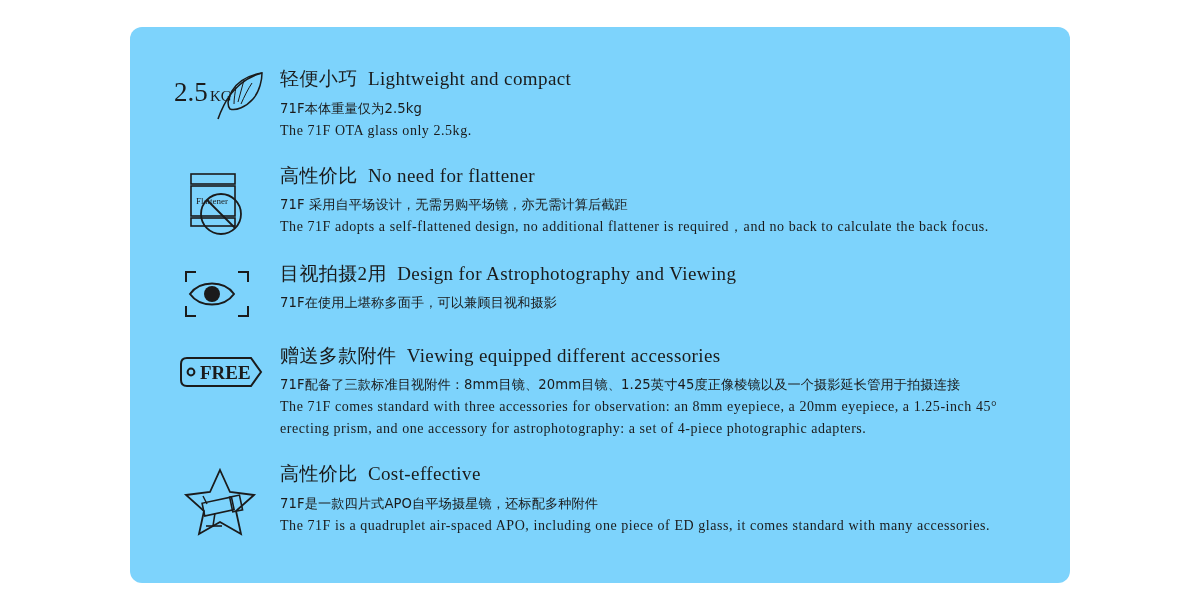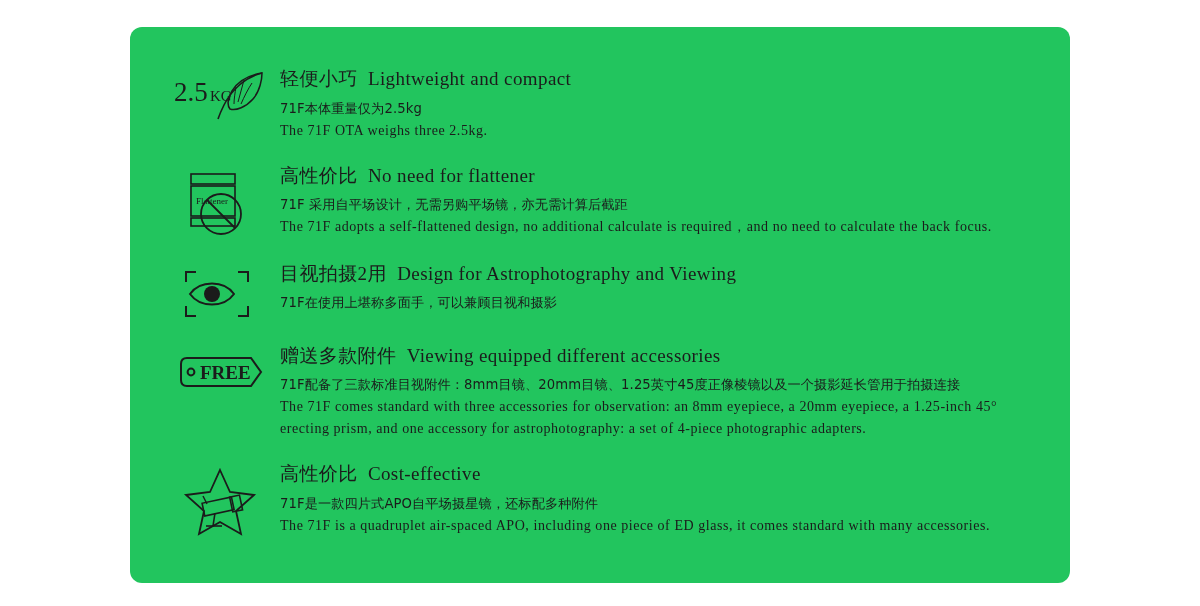--- a/index.html
+++ b/index.html
@@ -19,21 +19,21 @@
     height: 606px;
     background: #ffffff;
     overflow: hidden;
   }
   .panel {
     position: absolute;
     left: 130px;
     top: 27px;
     width: 940px;
     height: 556px;
-    background: #22c55e;
+    background: #7dd3fc;
     border-radius: 12px;
   }
   .features {
     position: absolute;
     left: 0;
     top: 0;
     width: 100%;
     padding: 38px 34px 0 34px;
     box-sizing: border-box;
   }
@@ -105,39 +105,39 @@
             <path d="M88 2 C72 6, 58 18, 50 34 C46 42, 44 48, 44 48" stroke="#1b1b1b" stroke-width="1.6" fill="none"></path>
             <path d="M88 2 C76 4, 64 10, 58 20 C54 27, 53 34, 56 38 C62 40, 72 36, 79 28 C86 20, 88 8, 88 2 Z" stroke="#1b1b1b" stroke-width="1.5" fill="none"></path>
             <path d="M70 9 C68 16, 66 24, 64 31" stroke="#1b1b1b" stroke-width="1" fill="none"></path>
             <path d="M78 12 C74 18, 70 26, 67 33" stroke="#1b1b1b" stroke-width="1" fill="none"></path>
             <path d="M62 16 C61 22, 60 28, 60 33" stroke="#1b1b1b" stroke-width="1" fill="none"></path>
           </svg>
         </div>
         <div class="text-cell">
           <div class="f-title">轻便小巧  Lightweight and compact</div>
           <div class="f-cn">71F本体重量仅为2.5kg</div>
-          <div class="f-en">The 71F OTA weighs three 2.5kg.</div>
+          <div class="f-en">The 71F OTA glass only 2.5kg.</div>
         </div>
       </div>
 
       <div class="feature feat-2">
         <div class="icon-cell">
           <svg width="86" height="72" viewBox="0 0 86 72">
             <rect x="14" y="6" width="44" height="10" stroke="#1b1b1b" stroke-width="1.6" fill="none"></rect>
             <rect x="14" y="18" width="44" height="30" stroke="#1b1b1b" stroke-width="1.6" fill="none"></rect>
             <rect x="14" y="50" width="44" height="8" stroke="#1b1b1b" stroke-width="1.6" fill="none"></rect>
             <text x="19" y="36" font-family="Liberation Serif, serif" font-size="9" fill="#1b1b1b">Flattener</text>
             <circle cx="44" cy="46" r="20" stroke="#1b1b1b" stroke-width="1.8" fill="none"></circle>
             <line x1="30" y1="32" x2="58" y2="60" stroke="#1b1b1b" stroke-width="1.8"></line>
           </svg>
         </div>
         <div class="text-cell">
           <div class="f-title">高性价比  No need for flattener</div>
           <div class="f-cn">71F 采用自平场设计，无需另购平场镜，亦无需计算后截距</div>
-          <div class="f-en">The 71F adopts a self-flattened design, no additional calculate is required，and no need to calculate the back focus.</div>
+          <div class="f-en">The 71F adopts a self-flattened design, no additional flattener is required，and no back to calculate the back focus.</div>
         </div>
       </div>
 
       <div class="feature feat-3">
         <div class="icon-cell">
           <svg width="80" height="56" viewBox="0 0 80 56">
             <path d="M16 6 L6 6 L6 16" stroke="#1b1b1b" stroke-width="2" fill="none"></path>
             <path d="M58 6 L68 6 L68 16" stroke="#1b1b1b" stroke-width="2" fill="none"></path>
             <path d="M16 50 L6 50 L6 40" stroke="#1b1b1b" stroke-width="2" fill="none"></path>
             <path d="M58 50 L68 50 L68 40" stroke="#1b1b1b" stroke-width="2" fill="none"></path>

